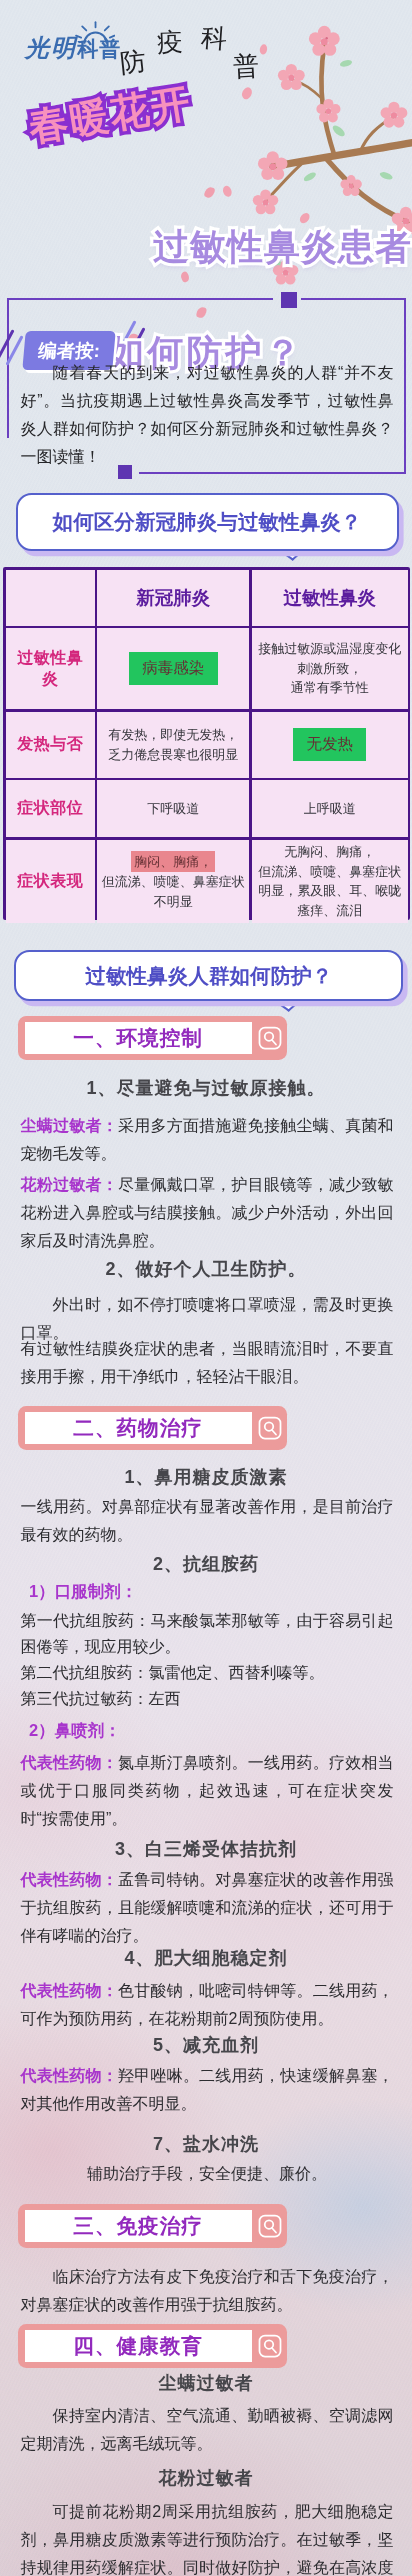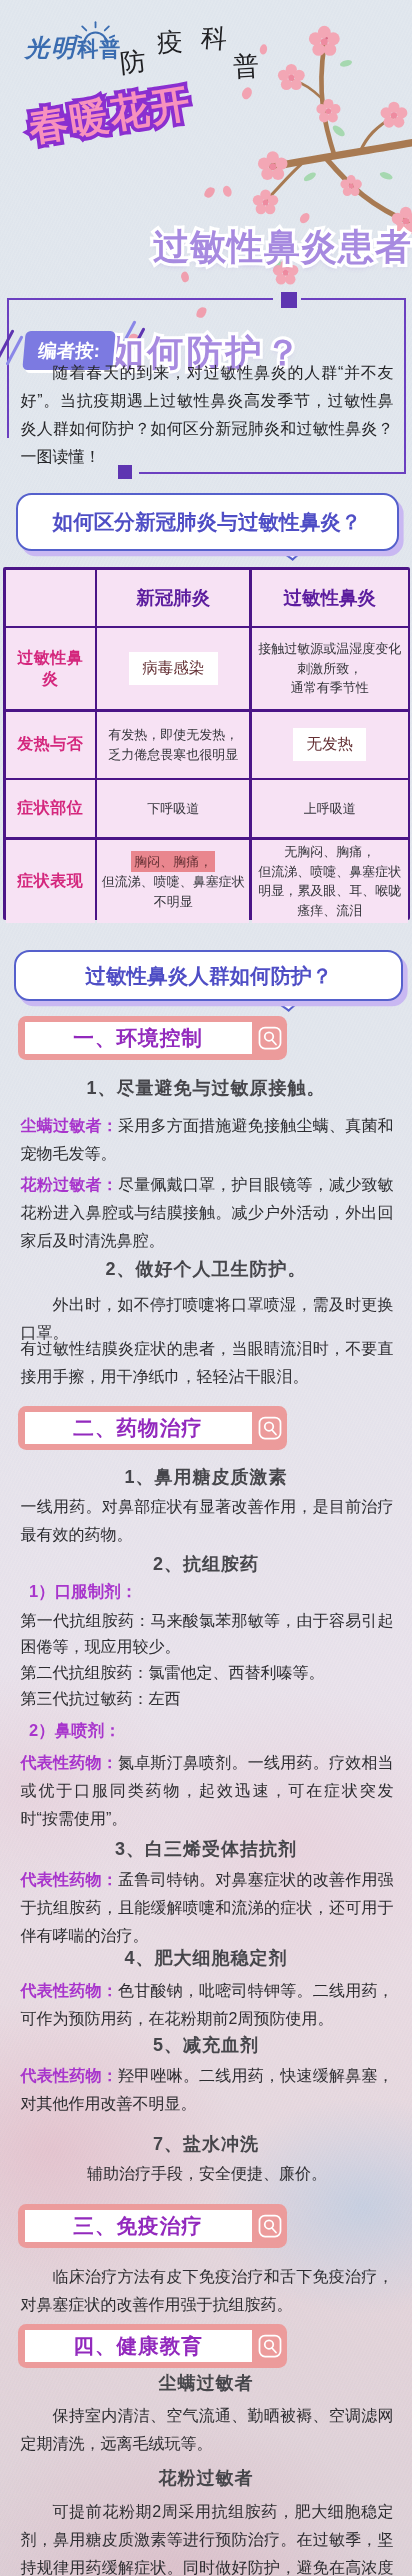--- a/index.html
+++ b/index.html
@@ -50,21 +50,21 @@
     border-bottom:2.1px solid #5560cc;transform:rotate(35deg) skewX(-14deg);z-index:4;}
   
   .ctable{left:3.1px;top:567px;width:407px;height:353px;background:#4b1587;border-radius:2.1px;
     display:grid;grid-template-columns:89px 152px 1fr;grid-template-rows:56px 81px 66px 57px 1fr;
     gap:2.6px;padding:2.6px;box-sizing:border-box;z-index:2;}
   .ctable>div{background:#f7e2f4;display:flex;align-items:center;justify-content:center;
     flex-direction:column;text-align:center;padding:2.1px 4.1px;box-sizing:border-box;}
   .thead{font-size:18.5px;font-weight:800;color:#5c1d9e;}
   .tlabel{font-size:16px;font-weight:800;color:#d4277d;letter-spacing:0.5px;}
   .tcell{font-size:13px;color:#35353b;line-height:19.6px;white-space:pre-line;}
-  .hlbox{display:inline-block;background:#ffffff;color:#643034;font-size:15.5px;padding:6.2px 13.4px;}
+  .hlbox{display:inline-block;background:#22c55e;color:#643034;font-size:15.5px;padding:6.2px 13.4px;}
   .hlinline{background:#e9868e;color:#643034;padding:1px 3.1px;}
   
   .secbar{left:17.5px;width:269px;height:44px;background:#ec9b9b;border-radius:8.2px;z-index:3;}
   .secbar .inner{position:absolute;left:7.2px;top:5.7px;right:35px;bottom:5.7px;background:#fff;
     display:flex;align-items:center;justify-content:center;font-size:20.6px;font-weight:800;color:#9229bd;letter-spacing:1px;}
   .secbar .mag{position:absolute;right:4.6px;top:50%;transform:translateY(-50%);line-height:0;}
   
   .sub{left:0;width:412px;text-align:center;font-size:18px;font-weight:800;color:#46464b;letter-spacing:1px;z-index:2;}
   .para{left:20.6px;width:373px;font-size:16px;line-height:28px;color:#2d2d31;text-align:justify;z-index:2;}
   .para .lead,.glead{color:#a835cc;font-weight:700;}

